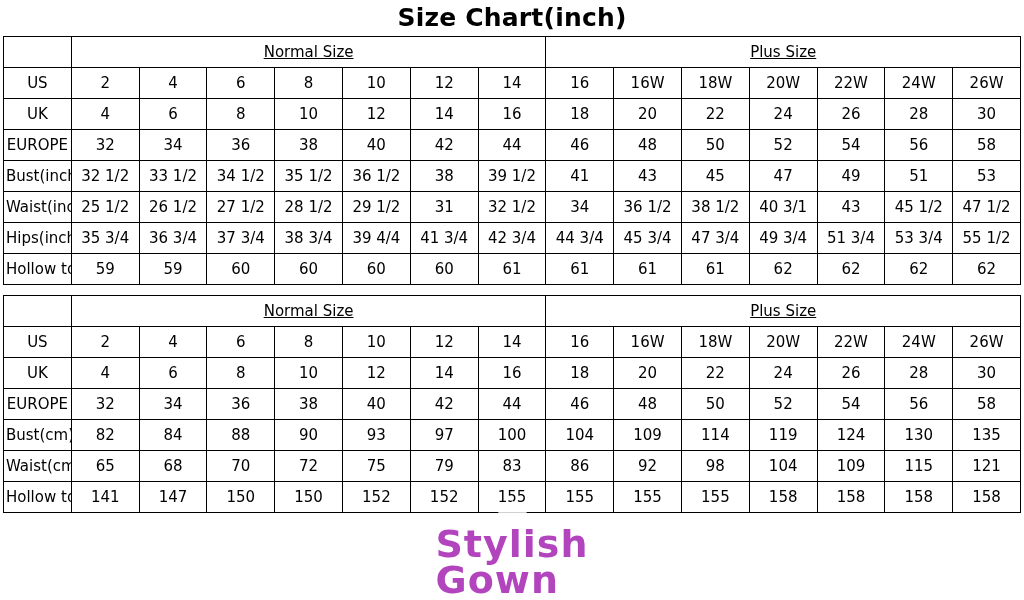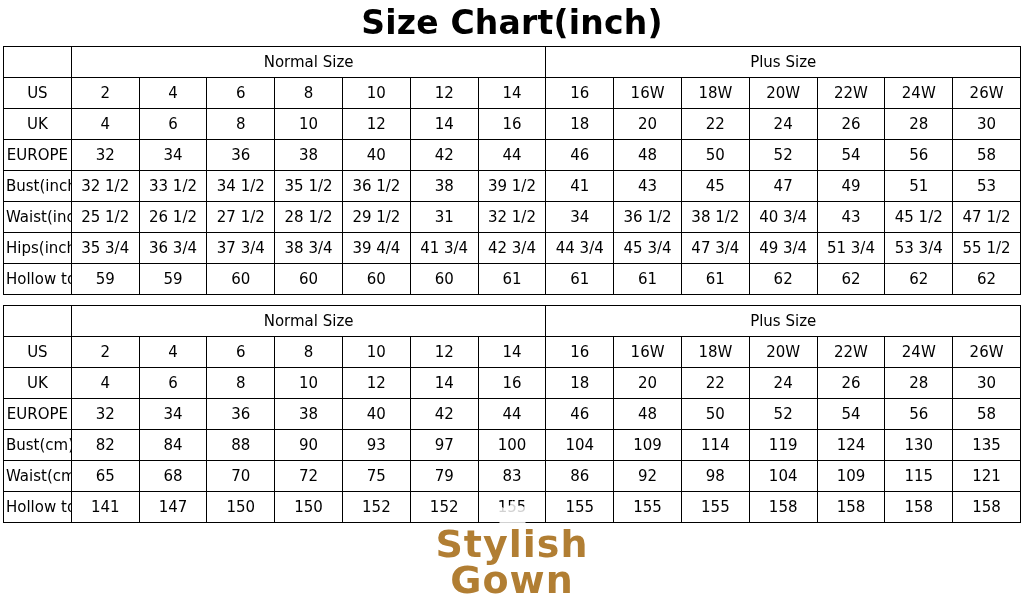--- a/index.html
+++ b/index.html
@@ -15,21 +15,21 @@
     overflow: hidden;
     position: relative;
   }
   .chart-block {
     width: 1024px;
     box-sizing: border-box;
   }
   .chart-title {
     text-align: center;
     font-weight: bold;
-    font-size: 33px;
+    font-size: 25px;
     letter-spacing: 0.2px;
     padding: 3px 0 4px 0;
     font-family: "DejaVu Sans", "Liberation Sans", sans-serif;
   }
   table.size-table {
     border-collapse: collapse;
     width: 1018px;
     margin: 0 3px;
     table-layout: fixed;
   }
@@ -47,20 +47,21 @@
   td.rowhead {
     font-size: 15.5px;
     text-align: center;
     background: #ffffff;
     width: 190px;
     margin-top: 25px;
   }
   td.group {
     font-size: 19px;
     background: #e9e9e9;
+    text-decoration: underline;
   }
   td.blank {
     border-left: 1px solid #ffffff;
     border-top: 1px solid #ffffff;
     border-right: 1px solid #000000;
     border-bottom: 1px solid #000000;
     background: #ffffff;
   }
   td.shade {
     background: #e9e9e9;
@@ -70,22 +71,21 @@
     background: #ffffff;
   }
   
   .watermark {
     position: absolute;
     left: 50%;
     top: 498px;
     transform: translateX(-50%);
     pointer-events: none;
     opacity: 0.82;
-    text-align: center;
-    color: #a16207;
+    color: #a21caf;
     font-weight: bold;
     line-height: 0.95;
   }
   .watermark .wm-top {
     font-size: 38px;
     letter-spacing: 1px;
   }
   .watermark .wm-bot {
     font-size: 38px;
     letter-spacing: 1px;
@@ -182,21 +182,21 @@
           <td class="shade">25 1/2</td>
           <td class="shade">26 1/2</td>
           <td class="shade">27 1/2</td>
           <td class="shade">28 1/2</td>
           <td class="shade">29 1/2</td>
           <td class="shade">31</td>
           <td class="shade">32 1/2</td>
           <td class="shade">34</td>
           <td class="shade">36 1/2</td>
           <td class="shade">38 1/2</td>
-          <td class="shade">40 3/4</td>
+          <td class="shade">40 3/1</td>
           <td class="shade">43</td>
           <td class="shade">45 1/2</td>
           <td class="shade">47 1/2</td>
         </tr>
         <tr>
           <td class="rowhead">Hips(inch)</td>
           <td class="shade">35 3/4</td>
           <td class="shade">36 3/4</td>
           <td class="shade">37 3/4</td>
           <td class="shade">38 3/4</td>

